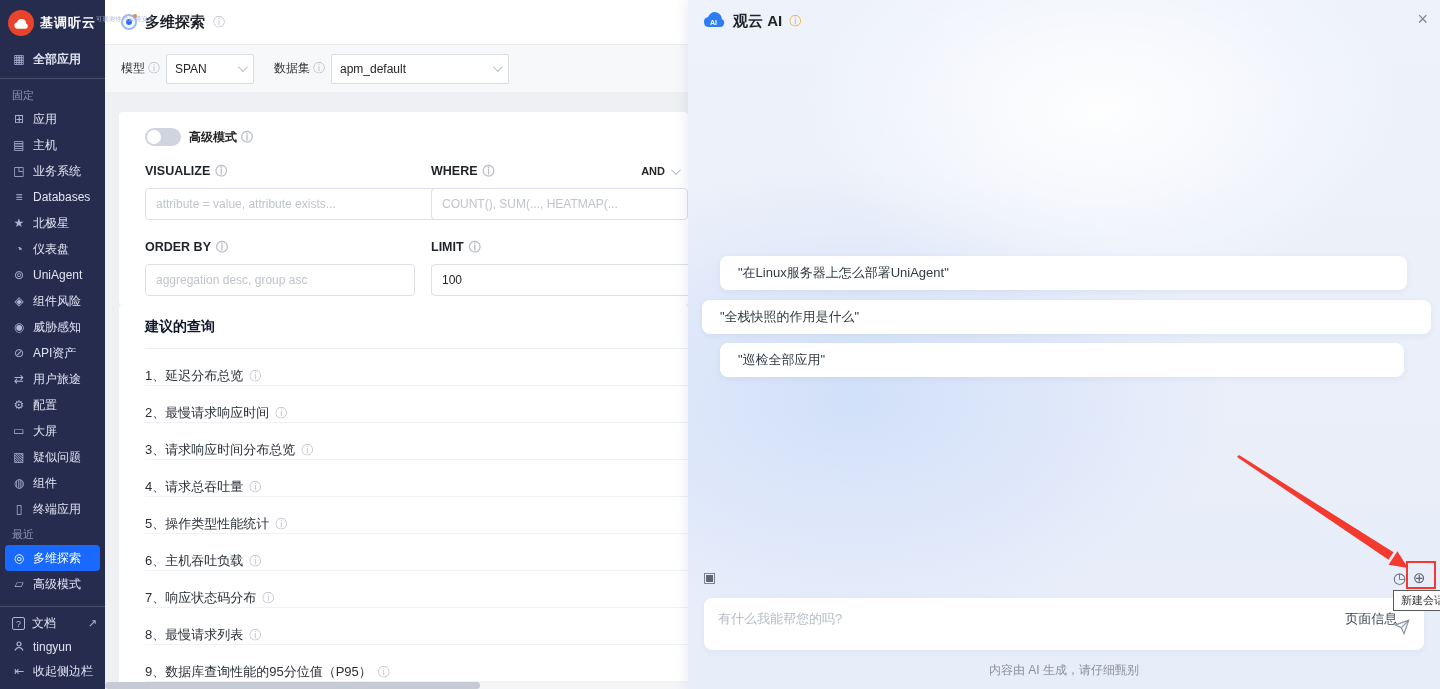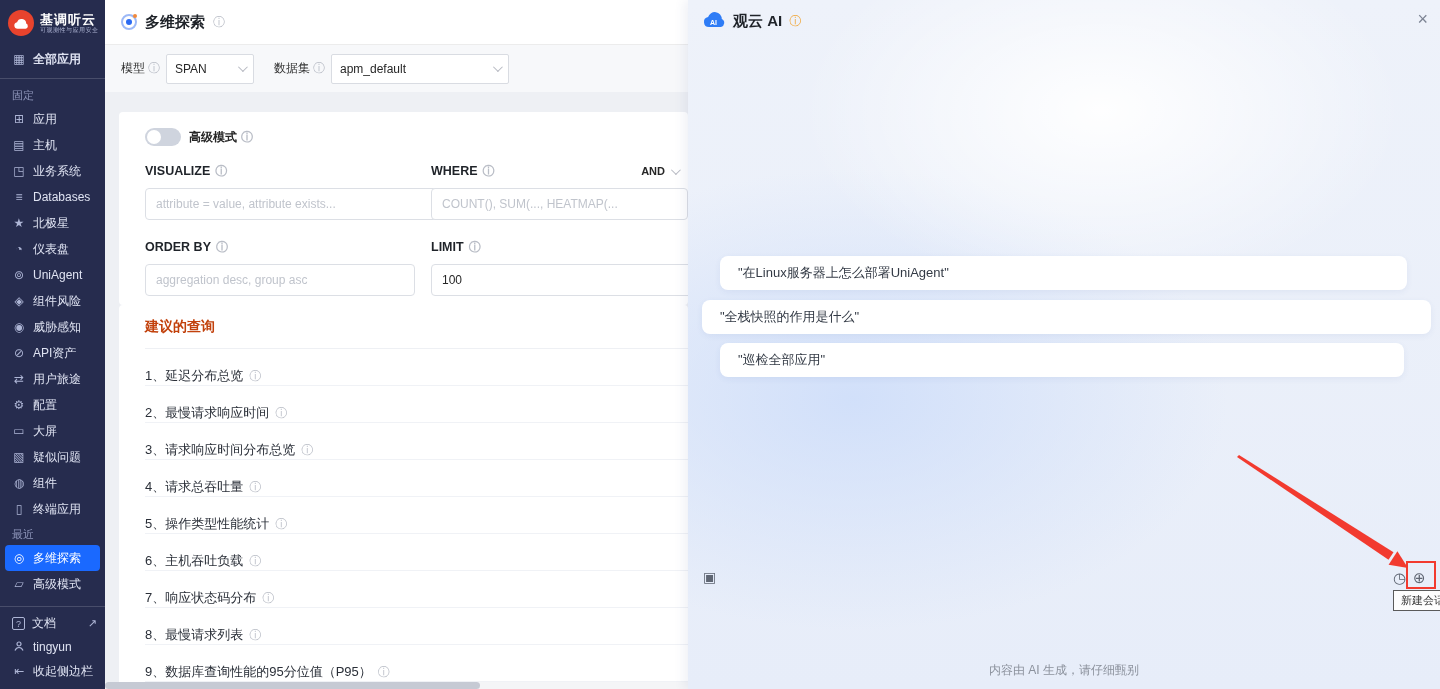--- a/index.html
+++ b/index.html
@@ -4,21 +4,21 @@
 <style>
   * { margin:0; padding:0; box-sizing:border-box; }
   html,body { width:1440px; height:689px; overflow:hidden; }
   body { font-family:"Liberation Sans","DejaVu Sans",sans-serif; }
   .screen { position:relative; width:1440px; height:689px; background:#eef0f4; overflow:hidden; }
 
   
   .sidebar { position:absolute; left:0; top:0; width:105px; height:689px; background:#262c4e; color:#dfe3f2; z-index:5; }
   .logo-row { display:flex; align-items:center; gap:6px; padding:10px 6px 8px 8px; cursor:pointer; }
   .logo-badge { width:26px; height:26px; border-radius:50%; background:#e8432d; display:flex; align-items:center; justify-content:center; flex:0 0 auto; }
-  .logo-text { display:flex; flex-direction:column; line-height:1.1; }
+  .logo-text { display:flex; flex-direction:row; line-height:1.1;text-align:right; }
   .logo-title { font-size:13px; font-weight:bold; color:#fff; letter-spacing:1px; white-space:nowrap; }
   .logo-sub { font-size:6px; color:#aeb5d4; white-space:nowrap; letter-spacing:.5px; }
   .side-item { height:26px; display:flex; align-items:center; gap:7px; padding:0 8px 0 12px; font-size:12px; color:#dfe3f2; white-space:nowrap; cursor:pointer; }
   .side-item .si { width:14px; text-align:center; font-size:12px; color:#aeb6d6; flex:0 0 auto; }
   .all-apps { height:30px; font-weight:bold; }
   .side-sep { height:1px; background:rgba(255,255,255,.16); margin:4px 0; }
   .side-label { font-size:11px; color:#8f97bb; padding:5px 12px 3px; }
   .side-item.active { background:#1a69ff; color:#fff; border-radius:4px; margin:0 5px; padding-left:7px; }
   .side-item.active .si { color:#fff; }
   .side-footer { position:absolute; left:0; right:0; bottom:6px; }
@@ -51,21 +51,21 @@
   .qgrid { display:grid; grid-template-columns:270px 1fr; column-gap:16px; }
   .qlabel { font-size:12.5px; font-weight:bold; color:#1f2329; display:flex; align-items:center; gap:5px; height:22px; margin-bottom:6px; }
   .qlabel.row2 { margin-top:16px; }
   .where-head { display:flex; align-items:center; justify-content:space-between; padding-right:10px; }
   .and-sel { display:flex; align-items:center; gap:6px; font-size:11px; font-weight:bold; color:#262626; cursor:pointer; }
   .qinput { height:32px; border:1px solid #dcdfe5; border-radius:4px; padding:0 10px; font-size:12px; color:#262626; outline:none; width:100%; background:#fff; }
   .qinput::placeholder { color:#c0c4cc; }
   .cut { width:calc(100% + 30px); }
 
   .card2 { position:absolute; top:213px; left:0; right:0; bottom:-6px; padding:0 0 0 26px; }
-  .sq-head { height:44px; display:flex; align-items:center; font-size:14px; font-weight:bold; color:#c2410c; border-bottom:1px solid #eef0f4; }
+  .sq-head { height:44px; display:flex; align-items:center; font-size:14px; font-weight:bold; color:#0f172a; border-bottom:1px solid #eef0f4; }
   .sq-row { height:37px; display:flex; align-items:flex-end; gap:6px; border-bottom:1px solid #f0f2f6; font-size:13px; color:#2a2f38; cursor:pointer; }
   .hscroll { position:absolute; left:0; bottom:0; width:583px; height:7px; background:#f4f5f7; z-index:4; }
   .hthumb { width:375px; height:7px; border-radius:3.5px; background:#c6cad4; cursor:pointer; }
 
   
   .ai-panel { position:absolute; left:688px; top:0; width:752px; height:689px; z-index:6;
     background:
       radial-gradient(430px 260px at 55% 16%, rgba(255,255,255,.95), rgba(255,255,255,0) 70%),
       radial-gradient(520px 320px at 22% 58%, rgba(205,221,250,.85), rgba(205,221,250,0) 72%),
       linear-gradient(180deg,#eef2fa 0%,#e7edf9 100%);
@@ -341,20 +341,30 @@
     <div class="bubble b1">"在Linux服务器上怎么部署UniAgent"</div>
     <div class="bubble b2">"全栈快照的作用是什么"</div>
     <div class="bubble b3">"巡检全部应用"</div>
 
     <span class="tool-ico notebook">▣</span>
     <span class="tool-ico history">◷</span>
     <span class="tool-ico newsess">⊕</span>
     <div class="hl-box"></div>
     <div class="tooltip">新建会话</div>
 
+    <div class="ai-input">
+      <input class="ai-ph" placeholder="有什么我能帮您的吗?" style="">
+      <div class="page-chip">页面信息</div>
+      <span class="send">
+        <svg width="16" height="16" viewBox="0 0 24 24" fill="none" stroke="#8a90a0" stroke-width="1.8">
+            <path d="M22 2L11 13"></path>
+            <path d="M22 2L15 22l-4-9-9-4z"></path>
+          </svg>
+      </span>
+    </div>
     <div class="ai-footer">内容由 AI 生成，请仔细甄别</div>
   </div>
 
   <svg class="annot">
     <polygon points="1239,455 1393.5,552.3 1388.5,559.7 1237,457" fill="#f23a2f"></polygon>
     <polygon points="1408,568 1388.6,564.7 1397.4,551.3" fill="#f23a2f"></polygon>
   </svg>
 </div>
 
 </body></html>

